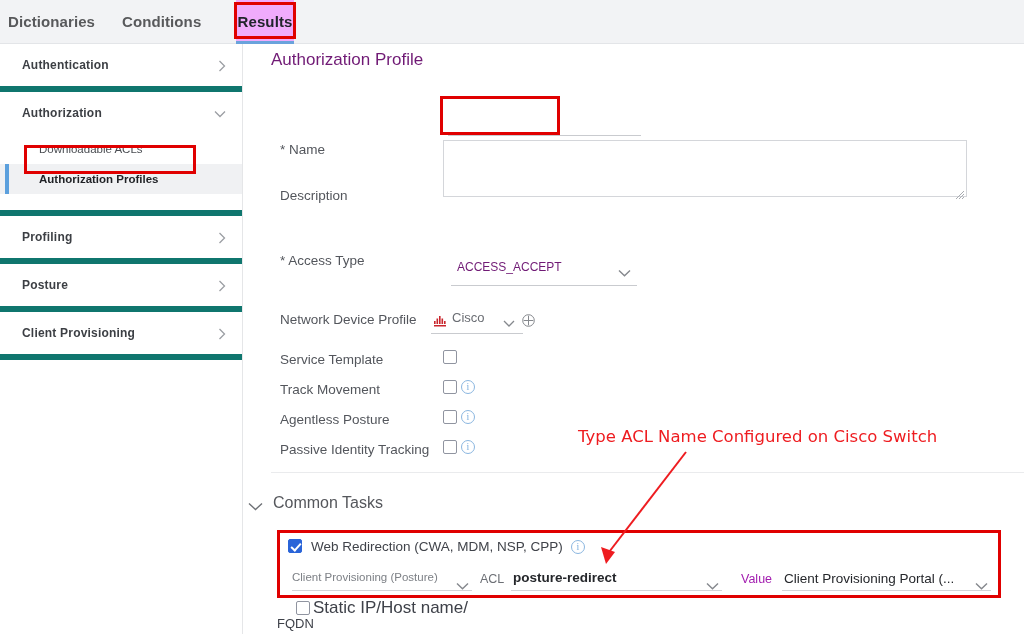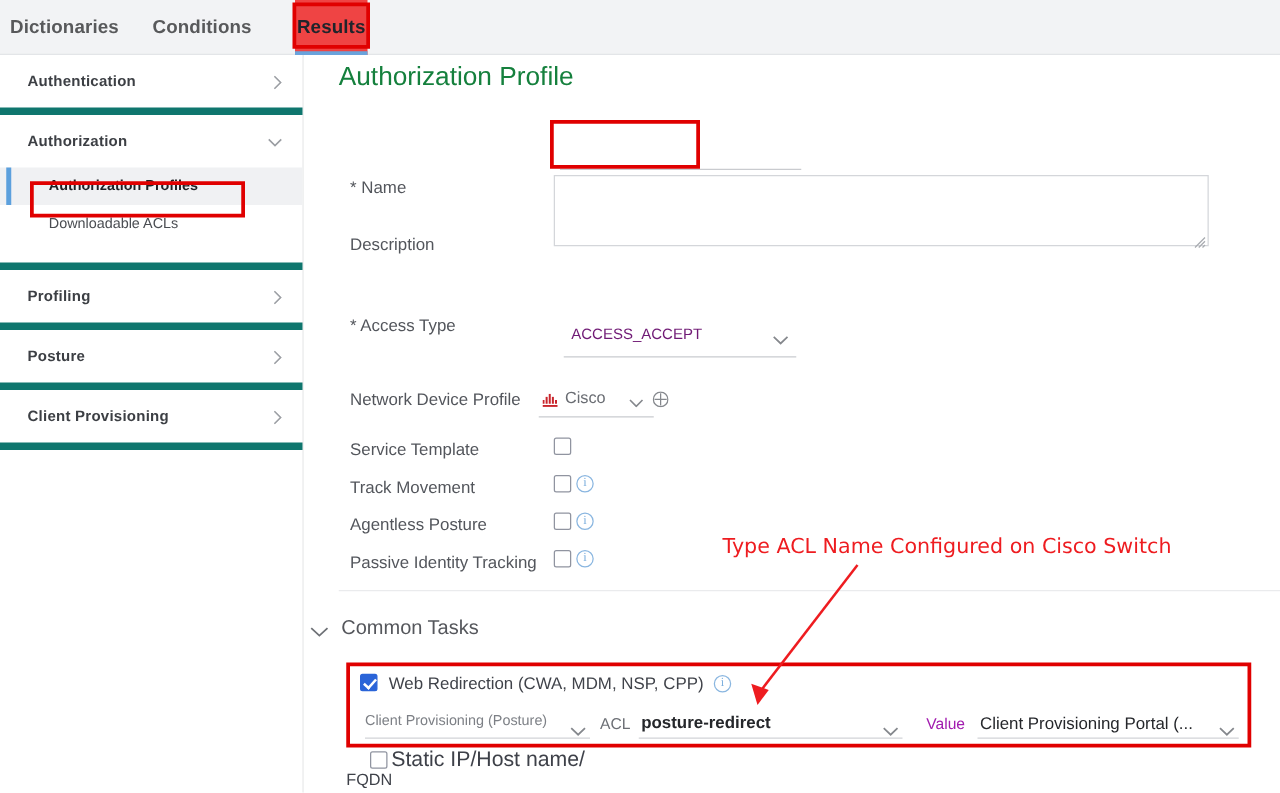--- a/index.html
+++ b/index.html
@@ -38,21 +38,21 @@
     line-height: 44px;
     font-size: 15px;
     font-weight: bold;
     color: #58595b;
     letter-spacing: 0.1px;
     white-space: nowrap;
     cursor: pointer;
   }
   .tab.active {
     color: #20242b;
-    background: #ef4444;
+    background: #f0abfc;
   }
   .tab-underline {
     position: absolute;
     left: 236px;
     top: 41px;
     width: 58px;
     height: 5px;
     background: #6aa3dc;
   }
   #tab-dictionaries { left: 8px; width: 88px; text-align: left; }
@@ -123,22 +123,22 @@
   .content {
     position: absolute;
     left: 243px; top: 44px;
     width: 781px;
     height: 590px;
     background: #ffffff;
   }
   .page-title {
     position: absolute;
     left: 28px; top: 6px;
-    font-size: 21px;
-    color: #15803d;
+    font-size: 17px;
+    color: #701a75;
   }
   .flabel {
     font-size: 13.5px;
     color: #53565c;
     white-space: nowrap;
   }
 
   
   .name-input {
     position: absolute;
@@ -374,26 +374,26 @@
 
     <div class="sb-group">
       <div class="sb-head">
         <span>Authorization</span>
         <span class="sb-chev">
           <svg width="12" height="8" viewBox="0 0 12 8">
               <path d="M1 1.5 L6 6.5 L11 1.5" stroke="#9b9ea3" stroke-width="1.3" fill="none"></path>
             </svg>
         </span>
       </div>
+      <div class="sb-item">
+        <span>Downloadable ACLs</span>
+      </div>
       <div class="sb-item selected">
         <span class="sb-accent"></span>
         <span>Authorization Profiles</span>
-      </div>
-      <div class="sb-item">
-        <span>Downloadable ACLs</span>
       </div>
       <div class="sb-spacer"></div>
     </div>
 
     <div class="sb-group">
       <div class="sb-head">
         <span>Profiling</span>
         <span class="sb-chev">
           <svg width="8" height="12" viewBox="0 0 8 12">
               <path d="M1.5 1 L6.5 6 L1.5 11" stroke="#9b9ea3" stroke-width="1.3" fill="none"></path>

